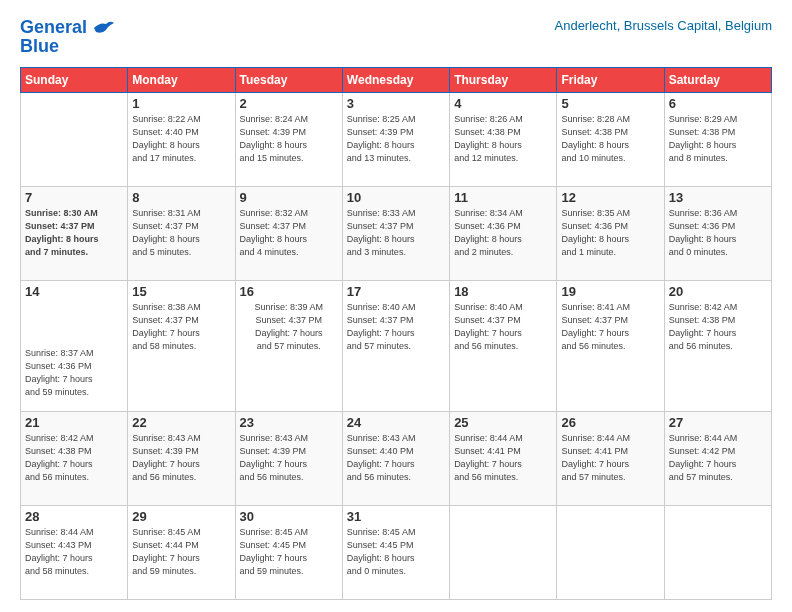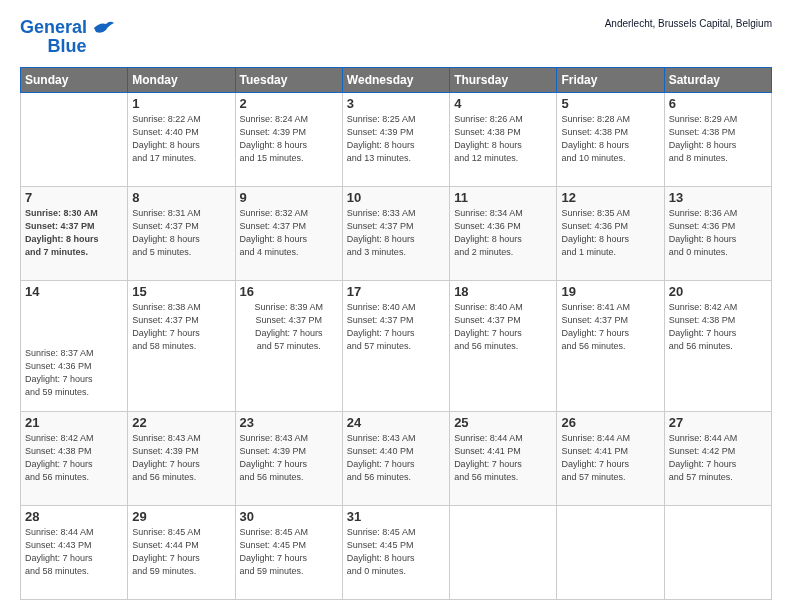--- a/index.html
+++ b/index.html
@@ -19,44 +19,44 @@
     }
     .header {
       display: flex;
       justify-content: space-between;
       align-items: flex-start;
       margin-bottom: 10px;
     }
     .logo {
       display: flex;
       flex-direction: column;
-      align-items: center;
+      align-items: flex-start;
     }
     .title-block {
       text-align: right;
     }
     .month-title {
       font-size: 32px;
       font-weight: bold;
       color: #333;
       line-height: 1.1;
     }
     .subtitle {
-      font-size: 10px;
-      color: #0f172a;
+      font-size: 13px;
+      color: #0369a1;
     }
     .calendar {
       flex: 1;
       border: 1px solid #ccc;
       border-collapse: collapse;
       width: 100%;
       table-layout: fixed;
     }
     .calendar th {
-      background-color: #737373;
+      background-color: #ef4444;
       color: #fff;
       font-size: 12px;
       font-weight: bold;
       padding: 5px 4px;
       text-align: left;
       border: 1px solid #1565c0;
     }
     .calendar td {
       border: 1px solid #ccc;
       vertical-align: top;

